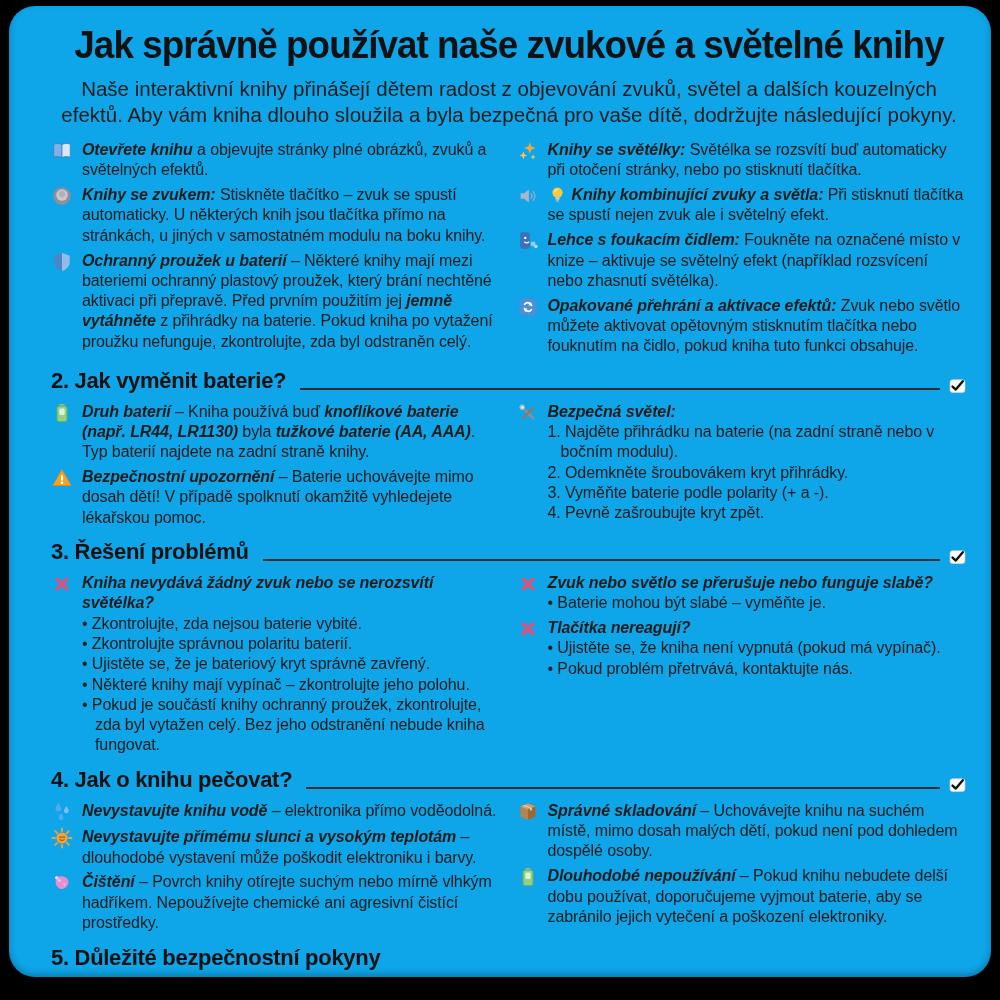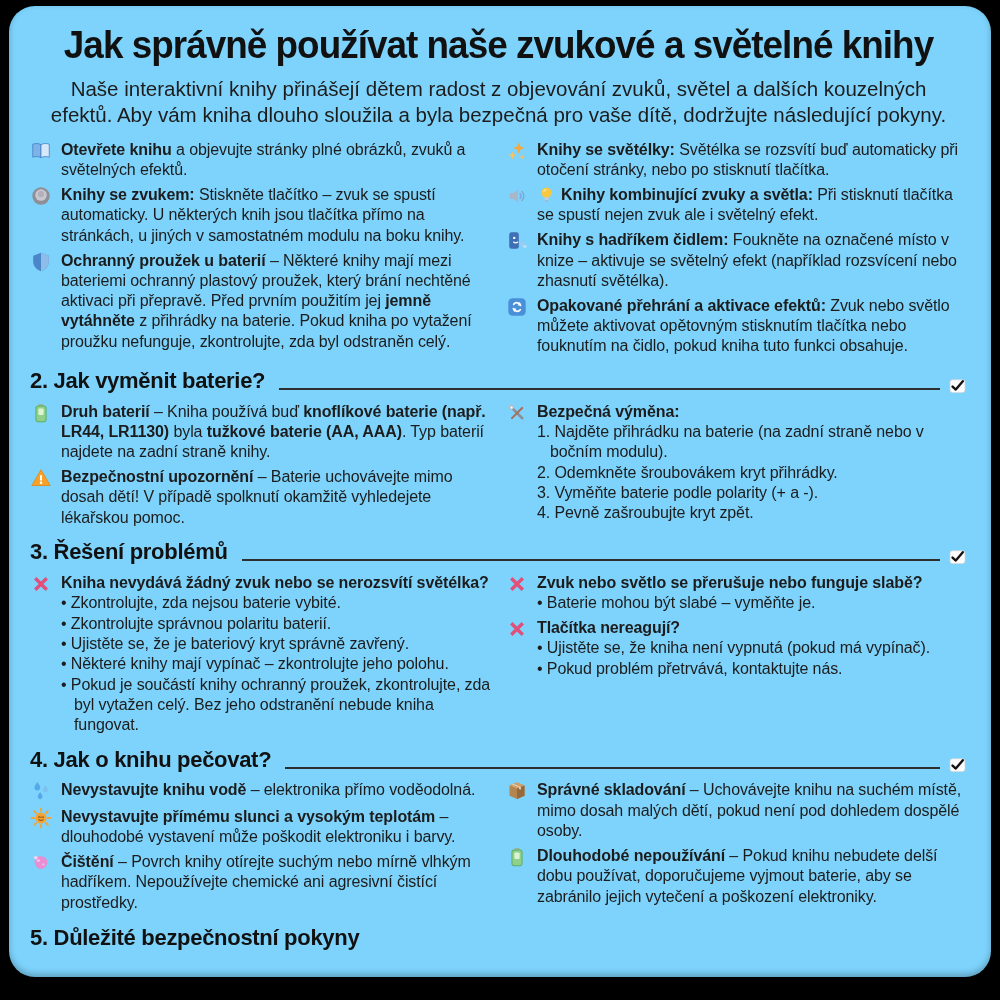--- a/index.html
+++ b/index.html
@@ -1,35 +1,35 @@
 <!DOCTYPE html>
 <html><head>
 <meta charset="utf-8">
 <style>
   html,body{margin:0;padding:0;background:#000;}
   .frame{width:1000px;height:1000px;background:#000;position:relative;
          font-family:"Liberation Sans",sans-serif;}
-  .card{position:absolute;left:9px;top:6px;right:9px;bottom:23px;background:#7dd3fc;
-        border-radius:26px;padding:10px 24px 4px 21px;box-sizing:border-box;overflow:hidden;
+  .card{position:absolute;left:9px;top:6px;right:9px;bottom:23px;background:#0ea5e9;
+        border-radius:26px;padding:10px 24px 4px 42px;box-sizing:border-box;overflow:hidden;
         box-shadow:inset 0 -3px 6px rgba(0,0,0,.25);}
   h1{font-size:38px;font-weight:bold;color:#111;text-align:center;margin:8px 0 9px;
      letter-spacing:-1px;transform:scaleX(.97);transform-origin:center;}
   .intro{font-size:20.5px;color:#1c1c1c;text-align:center;margin:0 auto 2px;max-width:910px;line-height:1.28;}
   section{margin-top:7px;}
   .sec-head{display:flex;align-items:flex-end;gap:6px;}
   h2{font-size:22px;font-weight:bold;color:#111;margin:0;white-space:nowrap;letter-spacing:-.3px;}
   .rule{flex:1;border-bottom:2.3px solid #2e2e2e;margin:0 2px 4px 8px;}
   .check{width:19px;height:17px;margin-bottom:0;}
   .check svg{width:19px;height:17px;display:block;}
   .cols{display:grid;grid-template-columns:1fr 1fr;column-gap:15px;margin-top:3px;}
   .item{display:flex;gap:9px;margin:4.5px 0;color:#1c1c1c;}
   .icon{flex:0 0 22px;width:22px;height:22px;margin-top:0;}
   .icon svg{width:22px;height:22px;display:block;}
   .txt{font-size:16px;line-height:1.27;letter-spacing:-.1px;}
-  .b{font-weight:bold;}
+  .b{font-weight:bold;font-style:italic;}
   .sub{padding-left:13px;text-indent:-13px;}
   .inline-icon{display:inline-block;}
   .inline-icon svg{width:19px;height:19px;vertical-align:-4px;margin-right:5px;}
 </style>
 </head>
 <body>
 
 <div class="frame">
   <div class="card">
     <h1>Jak správně používat naše zvukové a světelné knihy</h1>
@@ -95,21 +95,21 @@
               <div class="item">
                 <span class="icon">
                   <svg viewBox="0 0 24 24">
                     <rect x="3.5" y="2.5" width="10.5" height="18" rx="2.6" fill="#3f6fb5"></rect>
                     <circle cx="9" cy="8.6" r="1.3" fill="#fff"></circle>
                     <path d="M8.2 13.2c1.5 1.1 3.2 1.1 4.7 0" stroke="#fff" stroke-width="1.3" fill="none" stroke-linecap="round"></path>
                     <circle cx="17.6" cy="15.2" r="2.7" fill="#9ec9ee"></circle>
                     <circle cx="20.6" cy="18" r="1.9" fill="#bcdcf5"></circle>
                   </svg>
                 </span>
-                <div class="txt"><span class="b">Knihy s hadříkem čidlem:</span><span> Foukněte na označené místo v knize – aktivuje se světelný efekt (například rozsvícení nebo zhasnutí světélka).</span></div>
+                <div class="txt"><span class="b">Lehce s foukacím čidlem:</span><span> Foukněte na označené místo v knize – aktivuje se světelný efekt (například rozsvícení nebo zhasnutí světélka).</span></div>
               </div>
               <div class="item">
                 <span class="icon">
                   <svg viewBox="0 0 24 24">
                     <rect x="2.5" y="2.5" width="19" height="19" rx="4.5" fill="#4a90d9"></rect>
                     <path d="M8.1 13.8a4.3 4.3 0 0 0 7.5 1.1" stroke="#fff" stroke-width="1.9" fill="none" stroke-linecap="round"></path>
                     <path d="M15.9 10.2a4.3 4.3 0 0 0-7.5-1.1" stroke="#fff" stroke-width="1.9" fill="none" stroke-linecap="round"></path>
                     <path d="M15 6.2l1.2 3.5-3.5.9z" fill="#fff"></path>
                     <path d="M9 17.8l-1.2-3.5 3.5-.9z" fill="#fff"></path>
                   </svg>
@@ -156,21 +156,21 @@
             <div class="col">
               <div class="item">
                 <span class="icon">
                   <svg viewBox="0 0 24 24">
                     <rect x="2.5" y="10.6" width="19" height="2.8" rx="1.4" transform="rotate(45 12 12)" fill="#8e8e96"></rect>
                     <rect x="3" y="10.9" width="18" height="2.3" rx="1.15" transform="rotate(-45 12 12)" fill="#a76f5a"></rect>
                     <circle cx="5.6" cy="5.6" r="2.8" fill="#b9bdc6"></circle>
                     <circle cx="6.1" cy="6.1" r="1.2" fill="#fff"></circle>
                   </svg>
                 </span>
-                <div class="txt"><span class="b">Bezpečná výměna:</span><div class="sub">1. Najděte přihrádku na baterie (na zadní straně nebo v bočním modulu).</div><div class="sub">2. Odemkněte šroubovákem kryt přihrádky.</div><div class="sub">3. Vyměňte baterie podle polarity (+ a -).</div><div class="sub">4. Pevně zašroubujte kryt zpět.</div></div>
+                <div class="txt"><span class="b">Bezpečná světel:</span><div class="sub">1. Najděte přihrádku na baterie (na zadní straně nebo v bočním modulu).</div><div class="sub">2. Odemkněte šroubovákem kryt přihrádky.</div><div class="sub">3. Vyměňte baterie podle polarity (+ a -).</div><div class="sub">4. Pevně zašroubujte kryt zpět.</div></div>
               </div>
             </div>
           </div>
         </section>
         <section class="sec">
           <div class="sec-head">
             <h2>3. Řešení problémů</h2>
             <div class="rule"></div>
             <span class="check">
               <svg viewBox="0 0 24 24">

